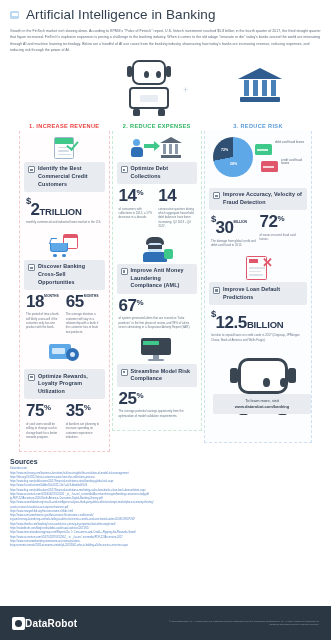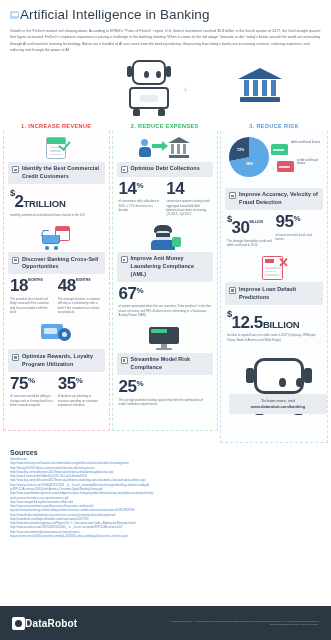--- a/index.html
+++ b/index.html
@@ -7,21 +7,21 @@
   body {
     font-family: "Liberation Sans", sans-serif;
     background: #ffffff;
     color: #2b3a52;
     overflow: hidden;
     position: relative;
   }
 
   
   .header { padding: 8px 10px 2px 10px; }
-  .title-row { display: flex; align-items: center; gap: 1px; }
+  .title-row { display: flex; align-items: center; gap: 7px; }
   .title-icon {
     width: 9px; height: 8px; border-radius: 1.5px;
     background: #bcd9f2; position: relative; flex: 0 0 auto;
   }
   .title-icon::after {
     content: ""; position: absolute; left: 1.5px; top: 2px;
     width: 6px; height: 3px; background: #ffffff; border-radius: .5px;
   }
   .page-title {
     font-size: 13.5px; font-weight: 400; color: #32404f;
@@ -89,21 +89,21 @@
   }
   .bank-col {
     position: absolute; top: 16px; width: 5px; height: 16px; background: #4a80b8;
   }
   .bank-col.c1 { left: 6px; }
   .bank-col.c2 { left: 15px; }
   .bank-col.c3 { left: 24px; }
   .bank-col.c4 { left: 33px; }
 
   
-  .columns { display: flex; padding: 0 3px; gap: 2px; }
+  .columns { display: flex; padding: 0 19px; gap: 2px; }
   .col { width: 108px; position: relative; }
 
   .col-title {
     text-align: center; font-size: 5.6px; font-weight: 700;
     letter-spacing: .35px; padding: 3px 0 2px 0;
   }
   .col-1 .col-title { color: #e8413f; }
   .col-2 .col-title { color: #2fb463; }
   .col-3 .col-title { color: #5b9bd5; }
 
@@ -443,21 +443,21 @@
         <div class="card-label">
           <span class="label-icon"></span>
           <span class="label-text">Discover Banking Cross-Sell Opportunities</span>
         </div>
         <div class="stats">
           <div class="stat">
             <div class="stat-num"><span>18</span><span class="sup">MONTHS</span></div>
             <div class="stat-cap">The period of time a bank will likely cross-sell if the customer only has one product with the bank.</div>
           </div>
           <div class="stat">
-            <div class="stat-num"><span>48</span><span class="sup">MONTHS</span></div>
+            <div class="stat-num"><span>65</span><span class="sup">MONTHS</span></div>
             <div class="stat-cap">The average duration a customer will stay in a relationship with a bank if the customer has at least two products.</div>
           </div>
         </div>
       </div>
 
       <div class="card">
         <div class="card-art">
           <span class="art-badge">
             <span class="screen"></span>
             <span class="ribbon"></span>
@@ -581,21 +581,21 @@
         <div class="card-label">
           <span class="label-icon"></span>
           <span class="label-text">Improve Accuracy, Velocity of Fraud Detection</span>
         </div>
         <div class="stats">
           <div class="stat">
             <div class="stat-num"><span class="cur">$</span><span>30</span><span class="sup">BILLION</span></div>
             <div class="stat-cap">The damage from global credit and debit card fraud in 2015.</div>
           </div>
           <div class="stat">
-            <div class="stat-num"><span>95</span><span class="suf">%</span></div>
+            <div class="stat-num"><span>72</span><span class="suf">%</span></div>
             <div class="stat-cap">of issuer-incurred fraud card losses.</div>
           </div>
         </div>
       </div>
 
       <div class="card">
         <div class="card-art">
           <span class="art-alert">
             <span class="sheet">
               <span class="rr"></span>

